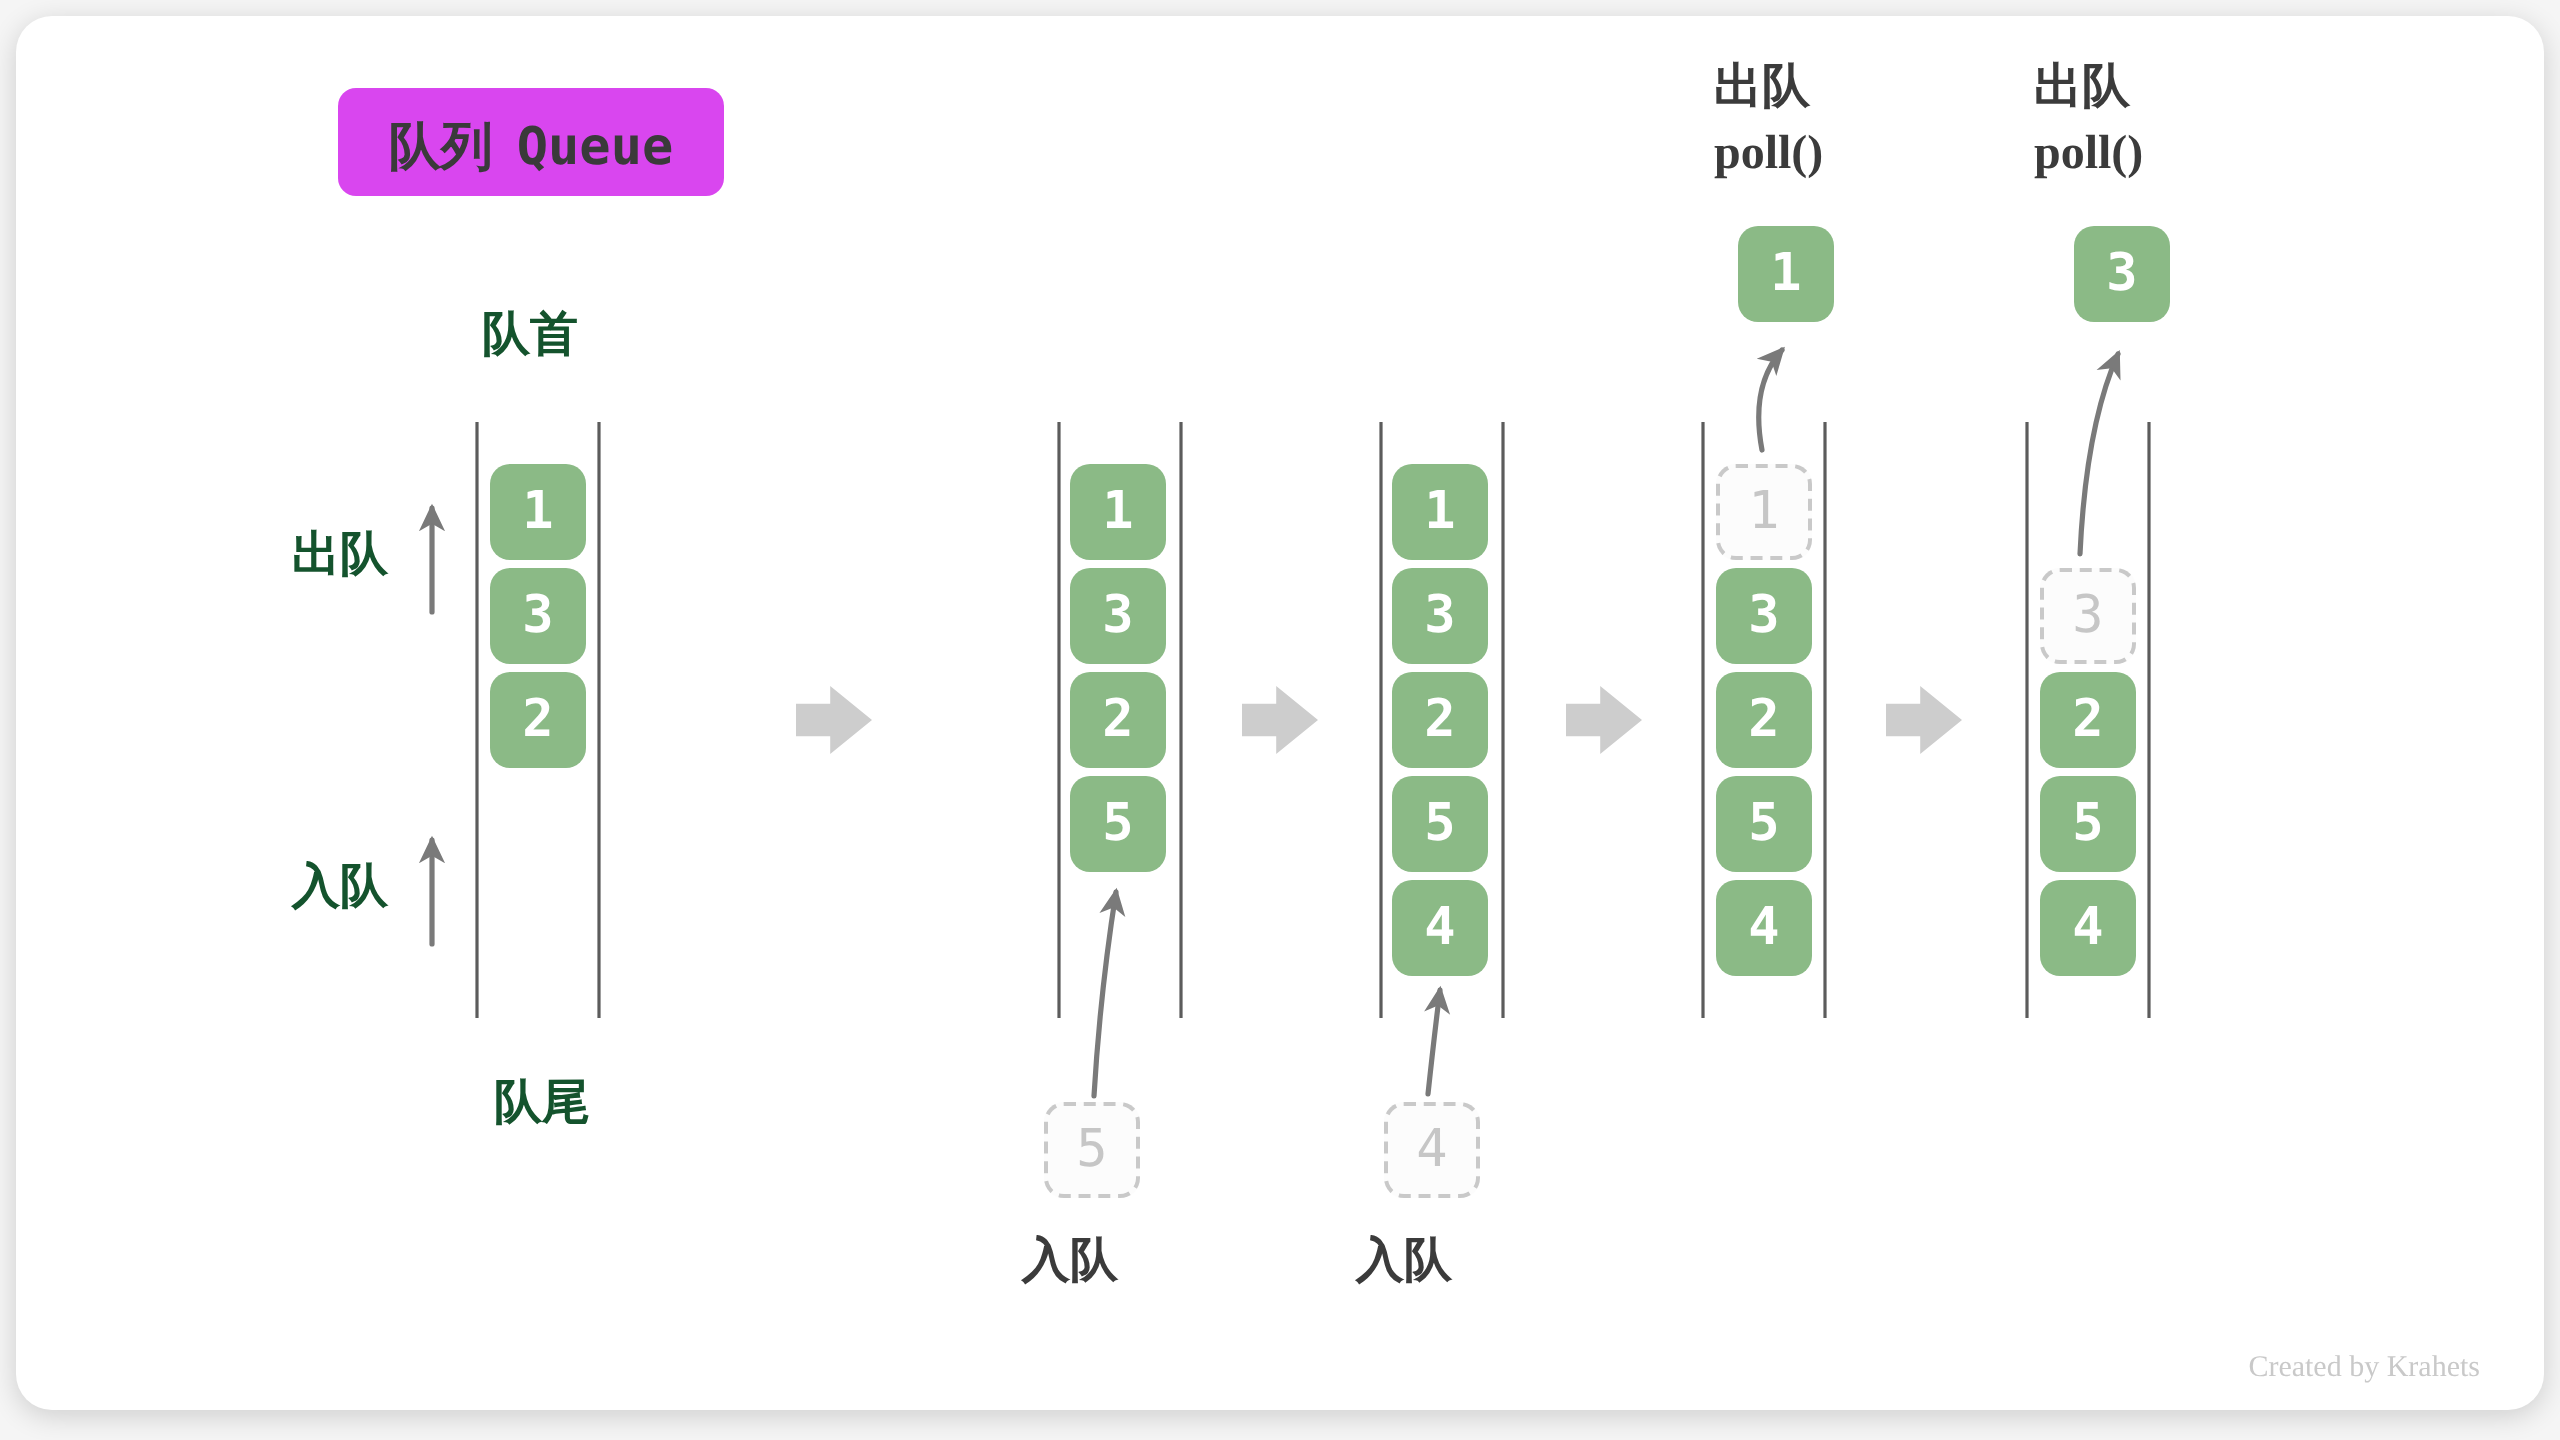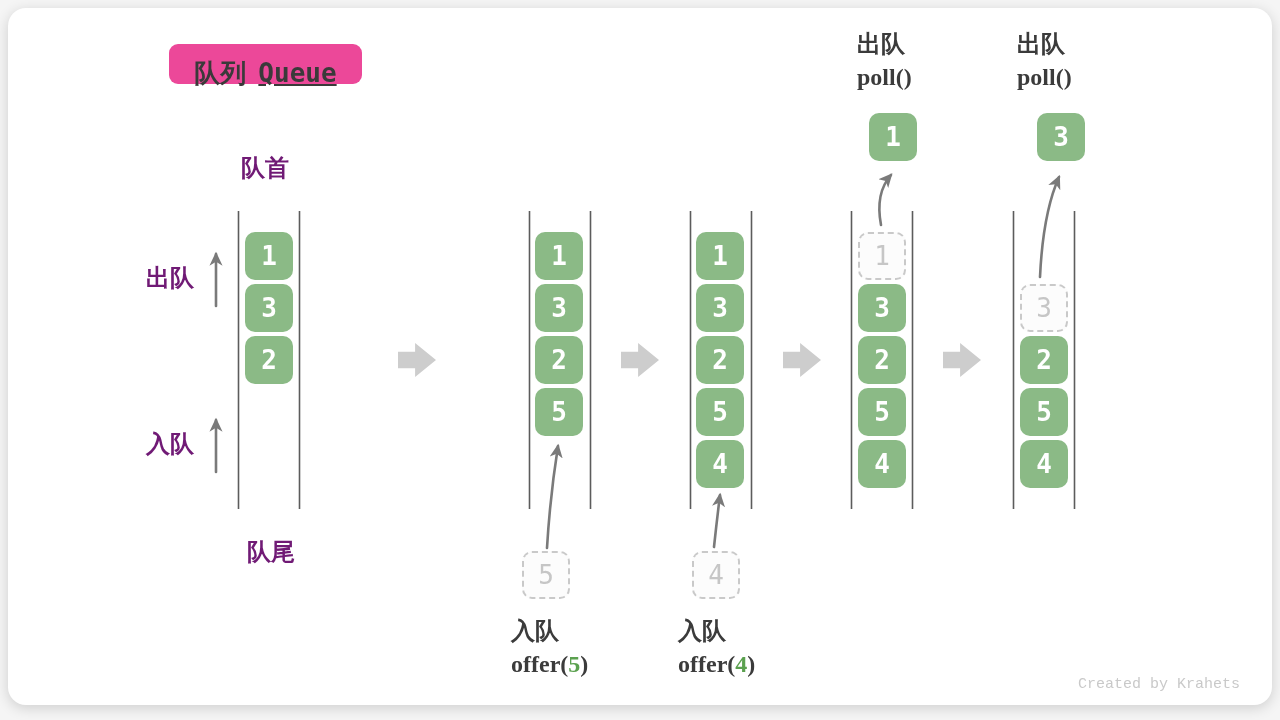--- a/index.html
+++ b/index.html
@@ -7,29 +7,29 @@
     position:relative; width:1280px; height:720px; overflow:hidden;
     font-family:"Liberation Sans", sans-serif; background:#f5f5f5;
   }
   .card {
     position:absolute; left:8px; top:8px; width:1264px; height:697px;
     background:#ffffff; border-radius:18px;
     box-shadow:0 3px 14px rgba(0,0,0,0.16);
   }
   .overlay { position:absolute; left:0; top:0; width:1280px; height:720px; pointer-events:none; z-index:2; }
   .title-badge {
-    position:absolute; left:169px; top:44px; width:193px; height:40px;
-    background:#ec4899; border-radius:9px; z-index:3;
+    position:absolute; left:169px; top:44px; width:193px; height:54px;
+    background:#d946ef; border-radius:9px; z-index:3;
     display:flex; align-items:baseline; justify-content:center; gap:12px;
     padding-top:0;
   }
   .title-badge .zh { font-size:26px; font-weight:700; color:#3a3a3a; line-height:58px; }
-  .title-badge .en { font-family:"DejaVu Sans Mono", monospace; font-size:26px; font-weight:600; color:#3a3a3a;text-decoration:underline; }
+  .title-badge .en { font-family:"DejaVu Sans Mono", monospace; font-size:26px; font-weight:600; color:#3a3a3a; }
   .cjk-label {
-    position:absolute; font-size:24px; font-weight:700; color:#701a75;
+    position:absolute; font-size:24px; font-weight:700; color:#14532d;
     z-index:3; white-space:nowrap; line-height:30px;
   }
   .box {
     position:absolute; width:48px; height:48px; border-radius:10px;
     background:#8bba86; color:#ffffff; z-index:3;
     display:flex; align-items:center; justify-content:center;
     font-family:"DejaVu Sans Mono", monospace; font-size:26px; font-weight:700;
   }
   .box.dashed {
     width:44px; height:44px; background:#fcfcfc;
@@ -41,21 +41,21 @@
   }
   .op { position:absolute; z-index:3; white-space:nowrap; }
   .op .op-zh { font-size:24px; font-weight:700; color:#3b3b3b; line-height:32px; }
   .op .op-code {
     font-family:Liberation Serif, serif; font-size:24px; font-weight:600;
     color:#3b3b3b; line-height:34px;
   }
   .op .op-code .arg { color:#5ba14f; font-weight:700; }
   .watermark {
     position:absolute; right:40px; top:676px; z-index:3;
-    font-family:Liberation Mono, monospace; font-size:15px; color:#c9c9c9;
+    font-family:Liberation Serif, serif; font-size:15px; color:#c9c9c9;
   }
 </style>
 </head>
 <body>
 
 <div class="stage">
   <div class="card"></div>
 
   <svg class="overlay" width="1280" height="720" viewBox="0 0 1280 720">
     <defs>
@@ -131,21 +131,19 @@
   <div class="op" style="left:857px; top:28px;">
     <div class="op-zh">出队</div>
     <div class="op-code">poll()</div>
   </div>
   <div class="op" style="left:1017px; top:28px;">
     <div class="op-zh">出队</div>
     <div class="op-code">poll()</div>
   </div>
   <div class="op" style="left:511px; top:615px;">
     <div class="op-zh">入队</div>
-    <div class="op-code"><span>offer(</span><span class="arg">5</span><span>)</span></div>
   </div>
   <div class="op" style="left:678px; top:615px;">
     <div class="op-zh">入队</div>
-    <div class="op-code"><span>offer(</span><span class="arg">4</span><span>)</span></div>
   </div>
 
   <div class="watermark">Created by Krahets</div>
 </div>
 
 </body></html>

